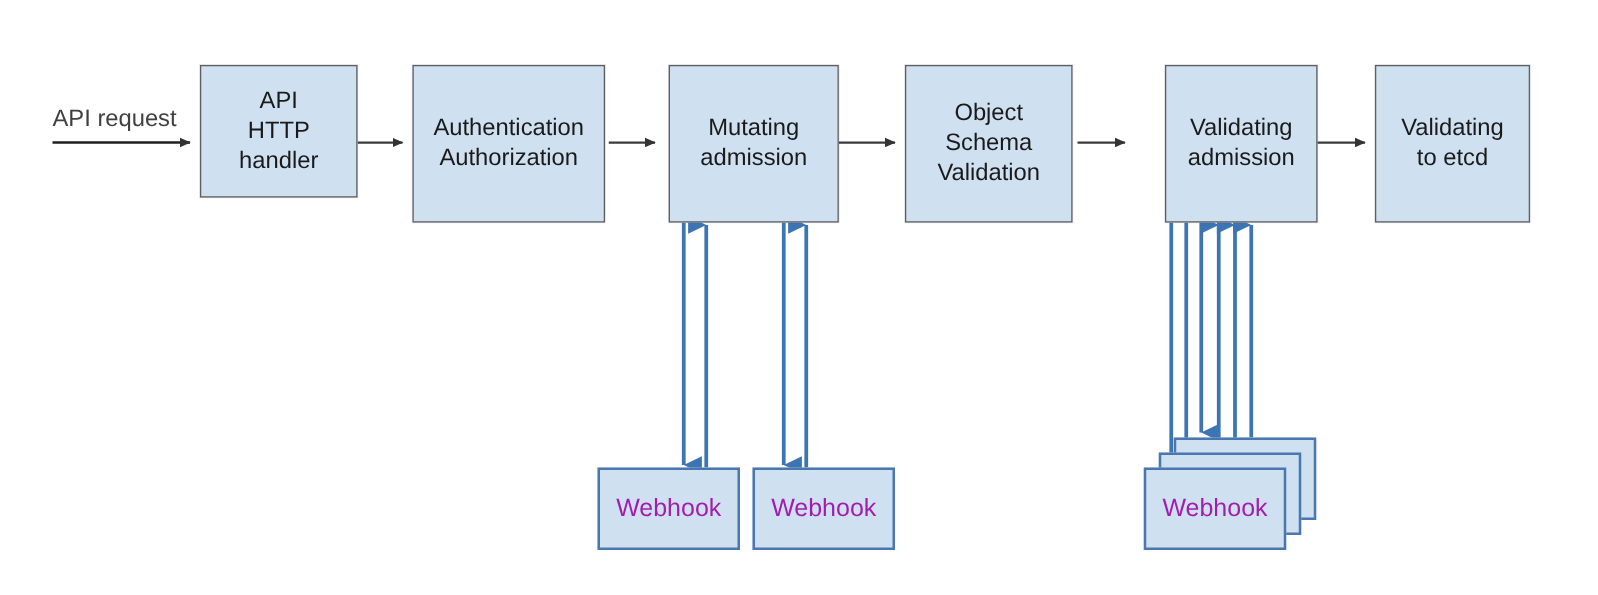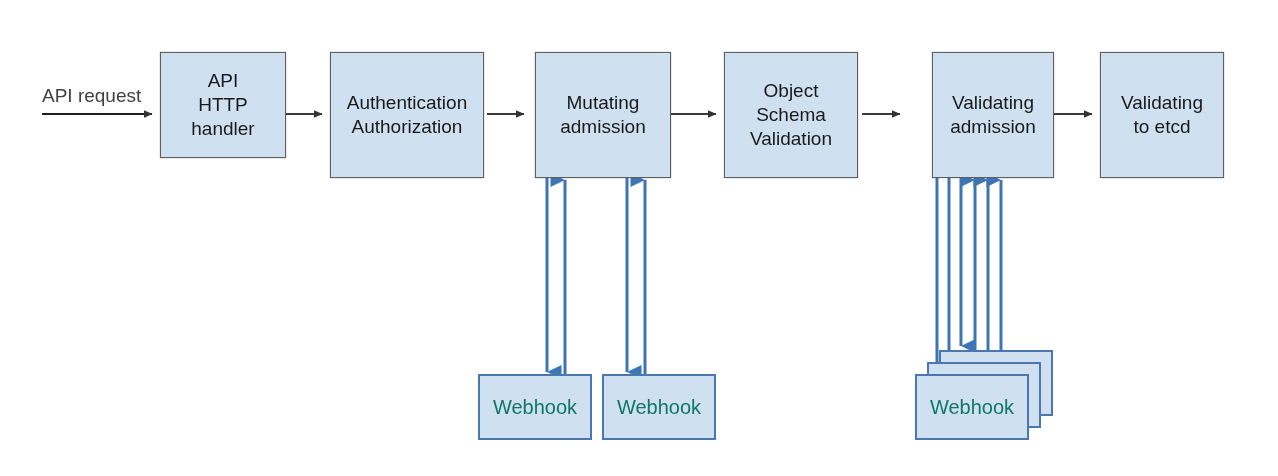--- a/index.html
+++ b/index.html
@@ -47,21 +47,21 @@
   .webhook-box {
     position: absolute;
     box-sizing: border-box;
     background: #cfe0f1;
     border: 2px solid #4a77ad;
     display: flex;
     align-items: center;
     justify-content: center;
     text-align: center;
     font-size: 20px;
-    color: #0f766e;
+    color: #a21caf;
     font-family: "Liberation Sans", sans-serif;
   }
   .webhook-box.stacked-back {
     background: #cfe0f1;
   }
   .entry-label {
     position: absolute;
     font-size: 19px;
     color: #404040;
     font-family: "Liberation Sans", sans-serif;

